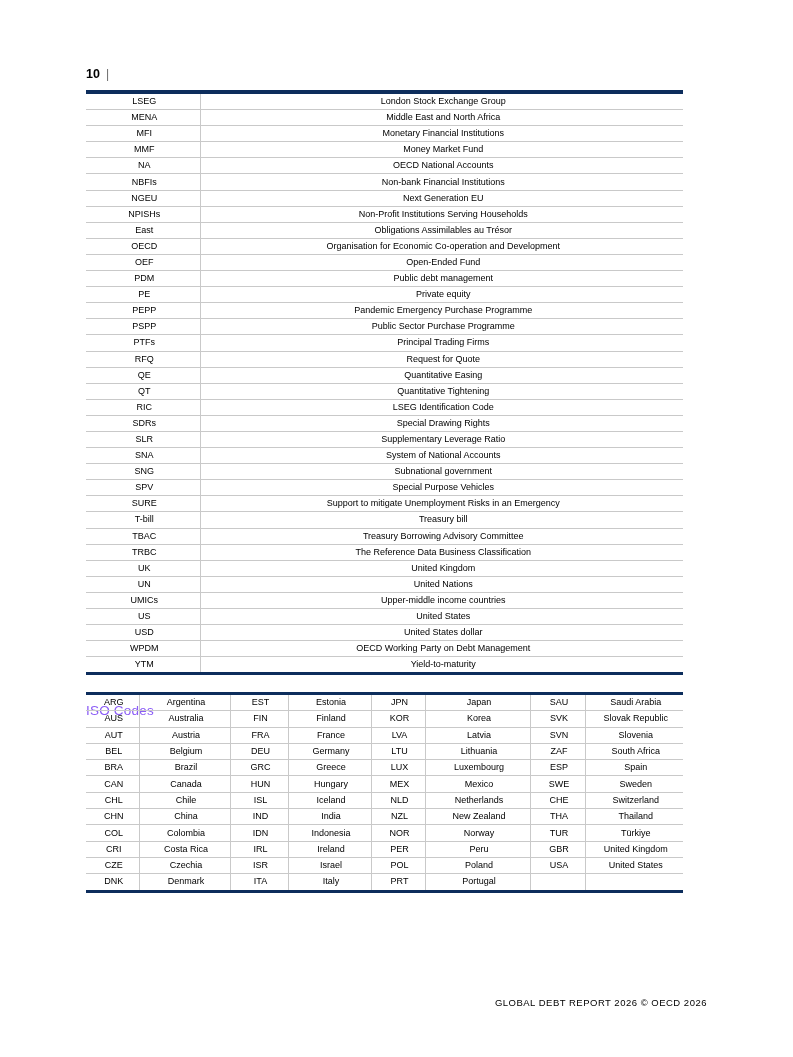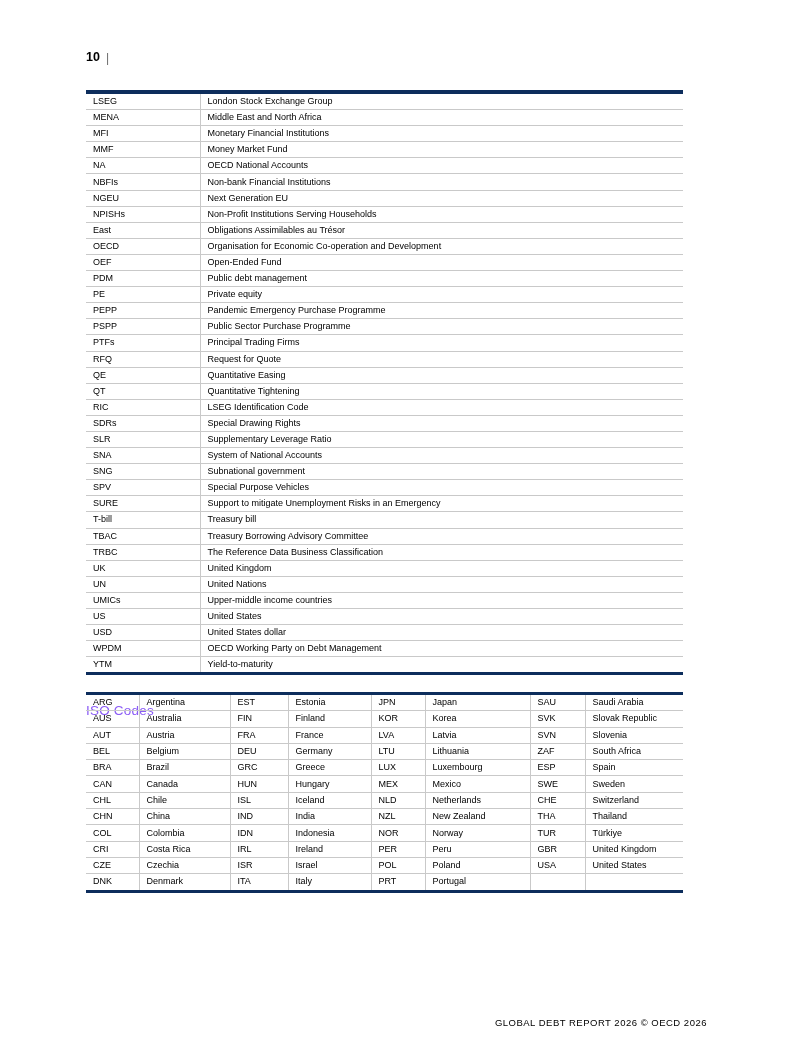--- a/index.html
+++ b/index.html
@@ -5,29 +5,29 @@
   html, body { margin: 0; padding: 0; }
   body {
     width: 793px; height: 1057px;
     background: #ffffff;
     font-family: "Liberation Sans", sans-serif;
     color: #000000;
     position: relative;
     overflow: hidden;
   }
   .page-num {
-    position: absolute; left: 86px; top: 50px;
+    position: absolute; left: 86px; top: 66px;
     font-size: 12.5px; font-weight: bold; color: #000;
-    display: flex; 
+    display: flex; align-items: center;
   }
   .page-num .divider {
     font-weight: normal; color: #3a3a3a; margin-left: 6px;
     font-size: 13px; transform: scaleX(.7);
   }
-  table { border-collapse: collapse; table-layout: fixed; }
+  table { border-collapse: collapse; table-layout: fixed; text-align: center; }
   td {
     font-size: 9px; line-height: 1;
     padding: 0 4px 0 7px;
     vertical-align: middle;
     white-space: nowrap; overflow: hidden;
   }
   .abbrev-table {
     position: absolute; left: 86px; top: 90px; width: 597px;
     border-top: 4px solid #0d2d5c;
     border-bottom: 3px solid #0d2d5c;
@@ -45,21 +45,20 @@
     border-top: 3px solid #0d2d5c;
     border-bottom: 3px solid #0d2d5c;
   }
   .iso-table td { height: 15.3px; border-bottom: 1px solid #c9c9c9; }
   .iso-table tr:last-child td { border-bottom: none; margin-left: 36px; }
   .iso-table td:not(:last-child) { border-right: 1px solid #c9c9c9; }
   .footer {
     position: absolute; right: 86px; top: 997px;
     font-size: 9.5px; letter-spacing: 0.5px; color: #000;
     white-space: nowrap;
-    margin-top: 20px;
   }
 </style>
 </head>
 <body>
 
 <div class="page-num">
   <span>10</span>
   <span class="divider">|</span>
 </div>
 

